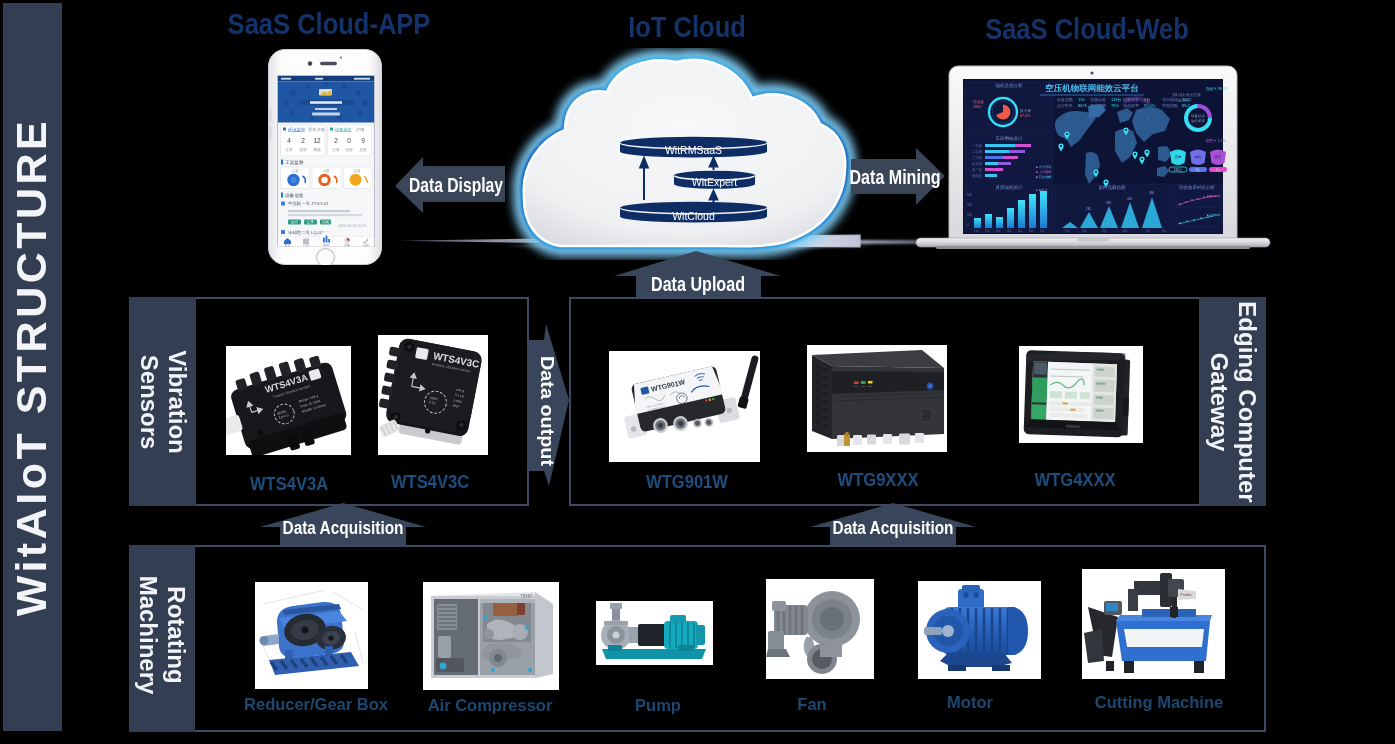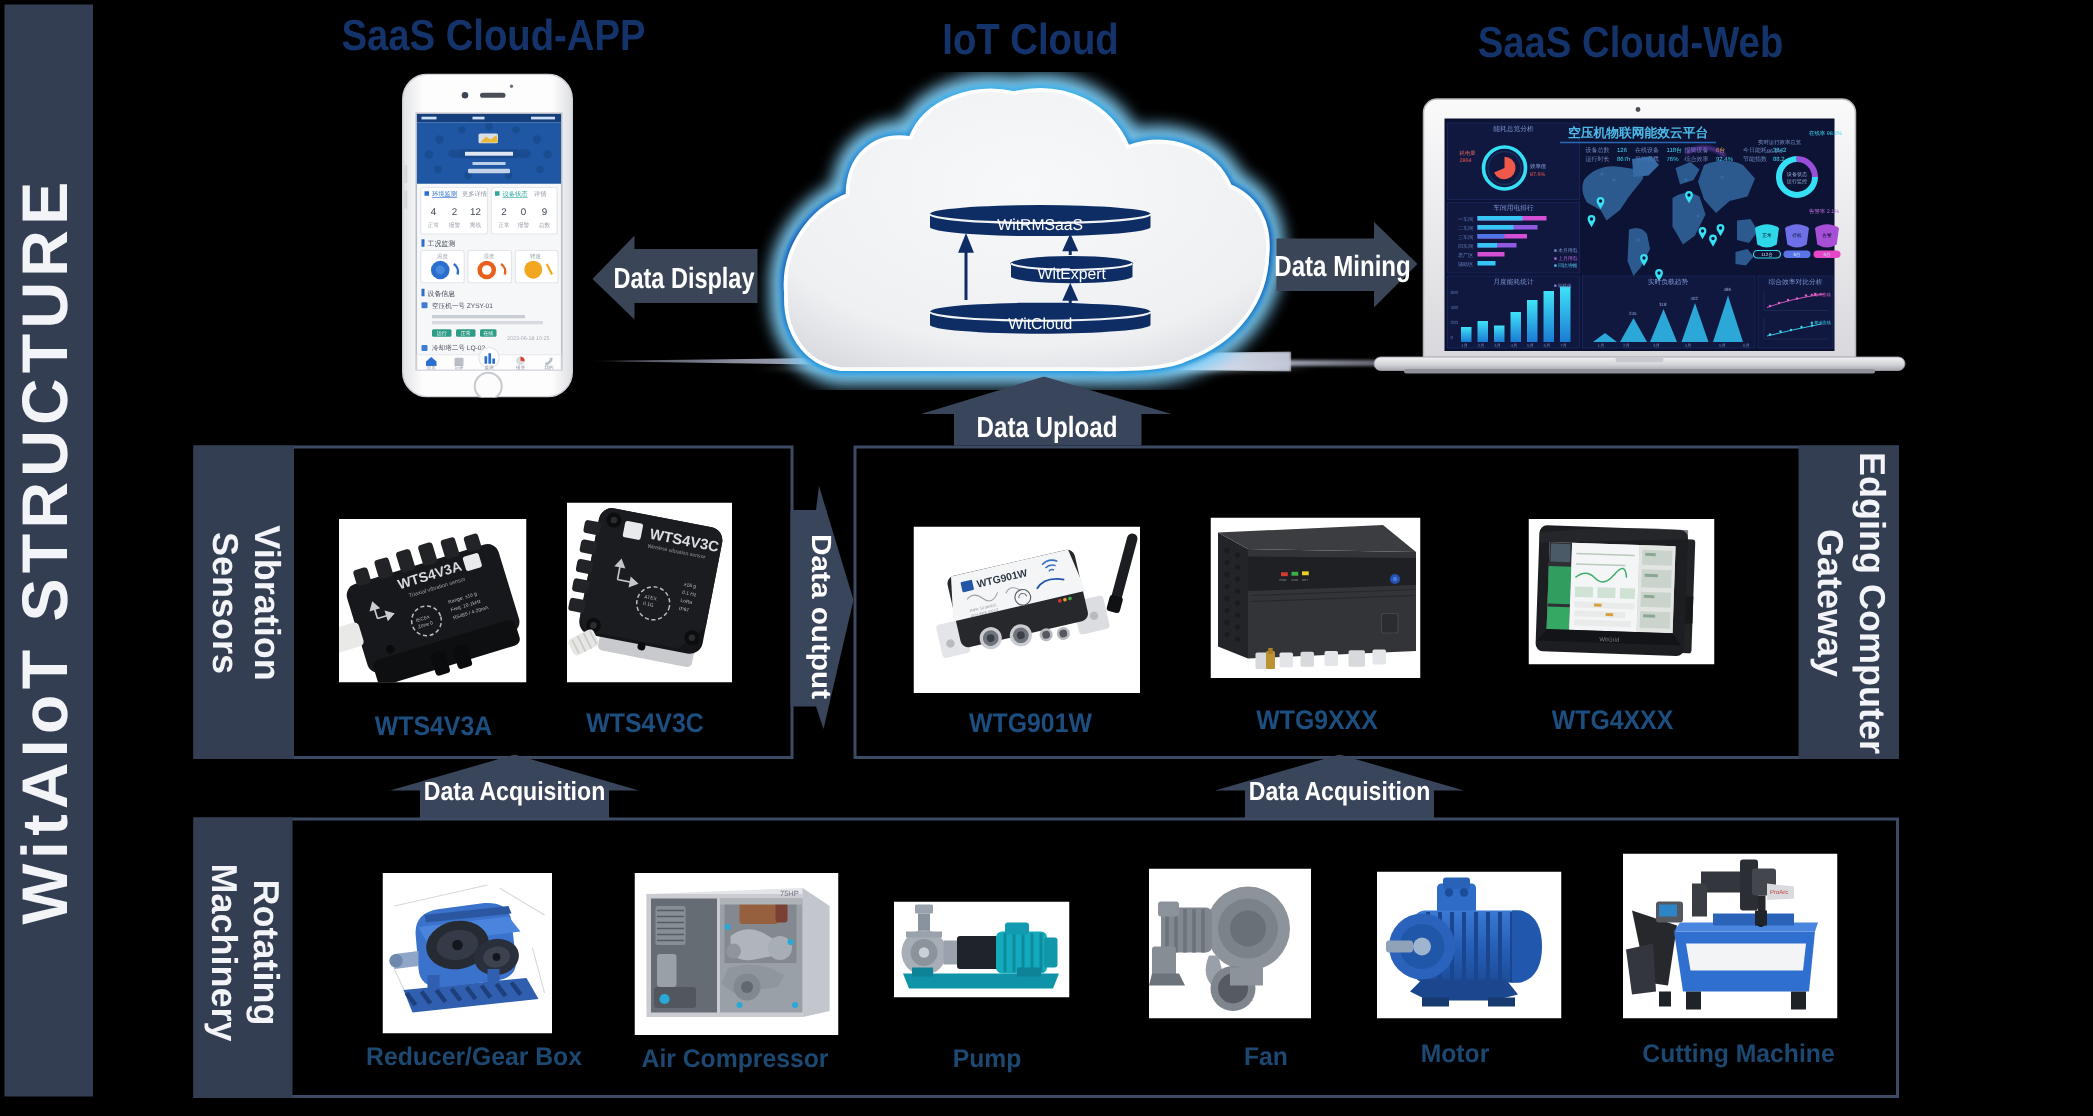--- a/index.html
+++ b/index.html
@@ -936,15 +936,15 @@
       <rect x="112" y="92" width="10" height="12"></rect>
       <rect x="24" y="92" width="8" height="10"></rect>
     </g>
   <circle cx="92" cy="46" r="3" fill="#17181b"></circle>
   <rect x="88" y="38" width="8" height="10" fill="#202329"></rect>
 </svg>
 
 <div class="mlabel" style="left:316px;top:695px;">Reducer/Gear Box</div>
 <div class="mlabel" style="left:490px;top:696px;">Air Compressor</div>
 <div class="mlabel" style="left:658px;top:696px;">Pump</div>
-<div class="mlabel" style="left:844px;top:695px;">Fan</div>
+<div class="mlabel" style="left:812px;top:695px;">Fan</div>
 <div class="mlabel" style="left:970px;top:693px;">Motor</div>
 <div class="mlabel" style="left:1159px;top:693px;">Cutting Machine</div>
 
 </body></html>

